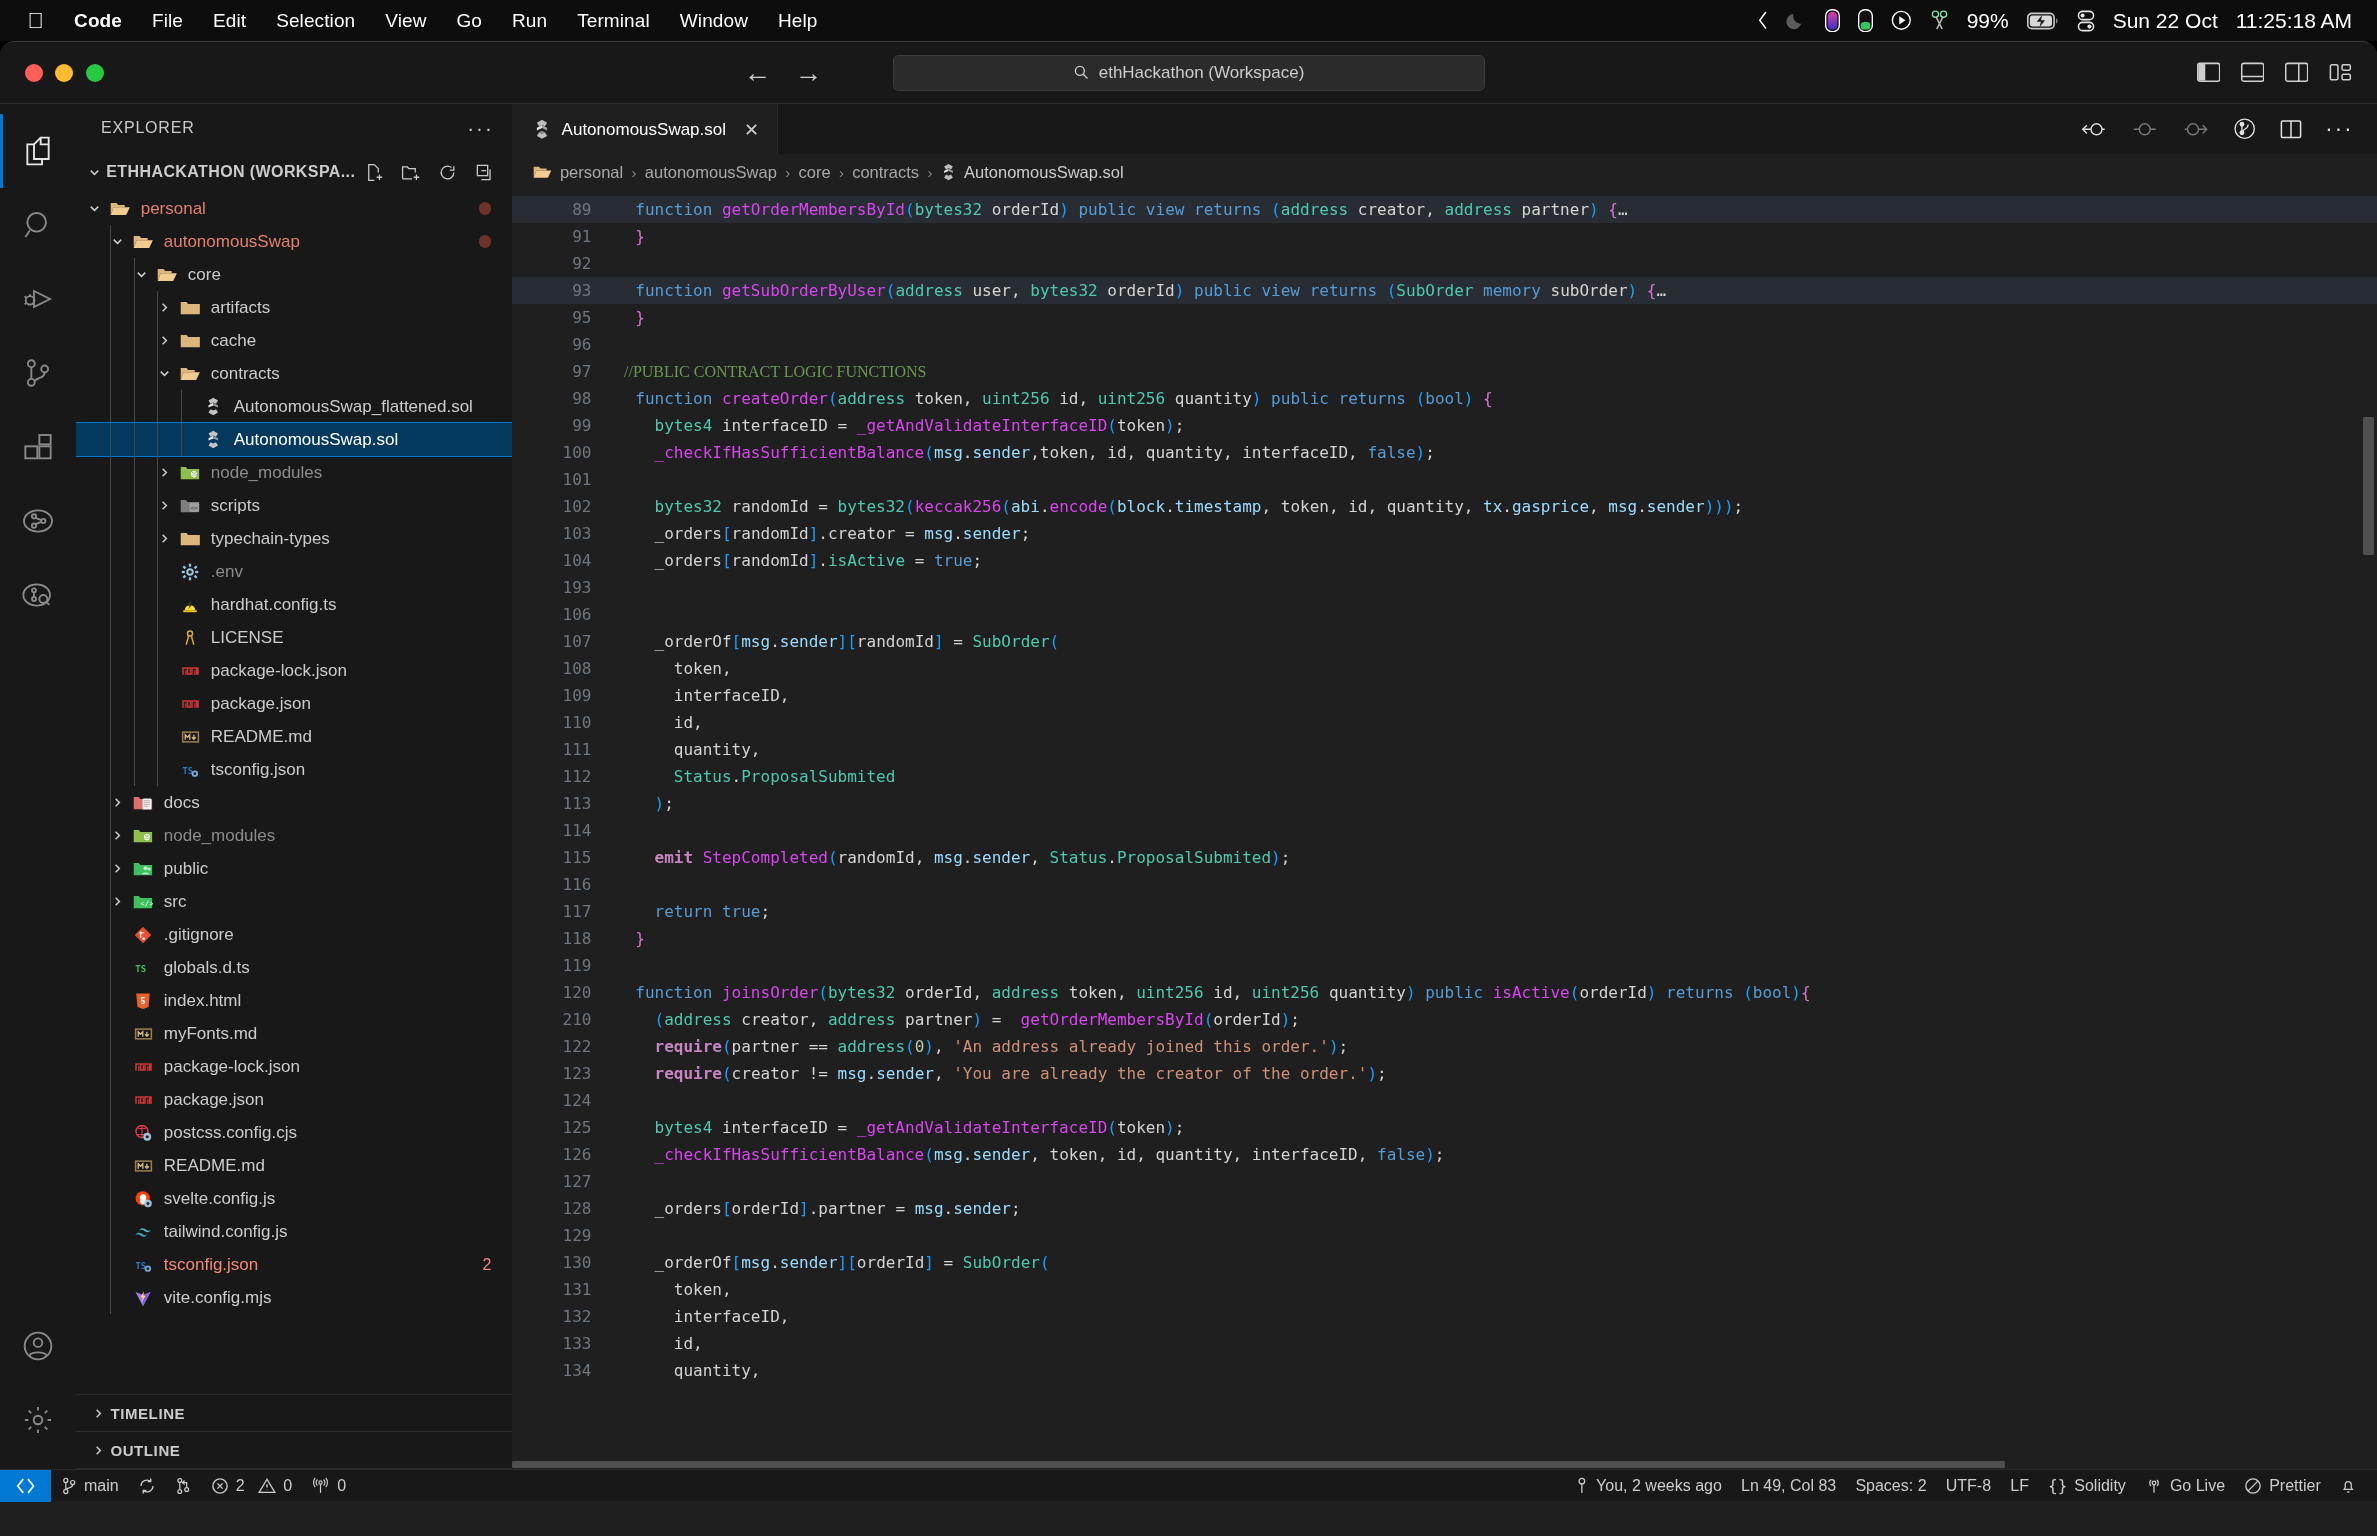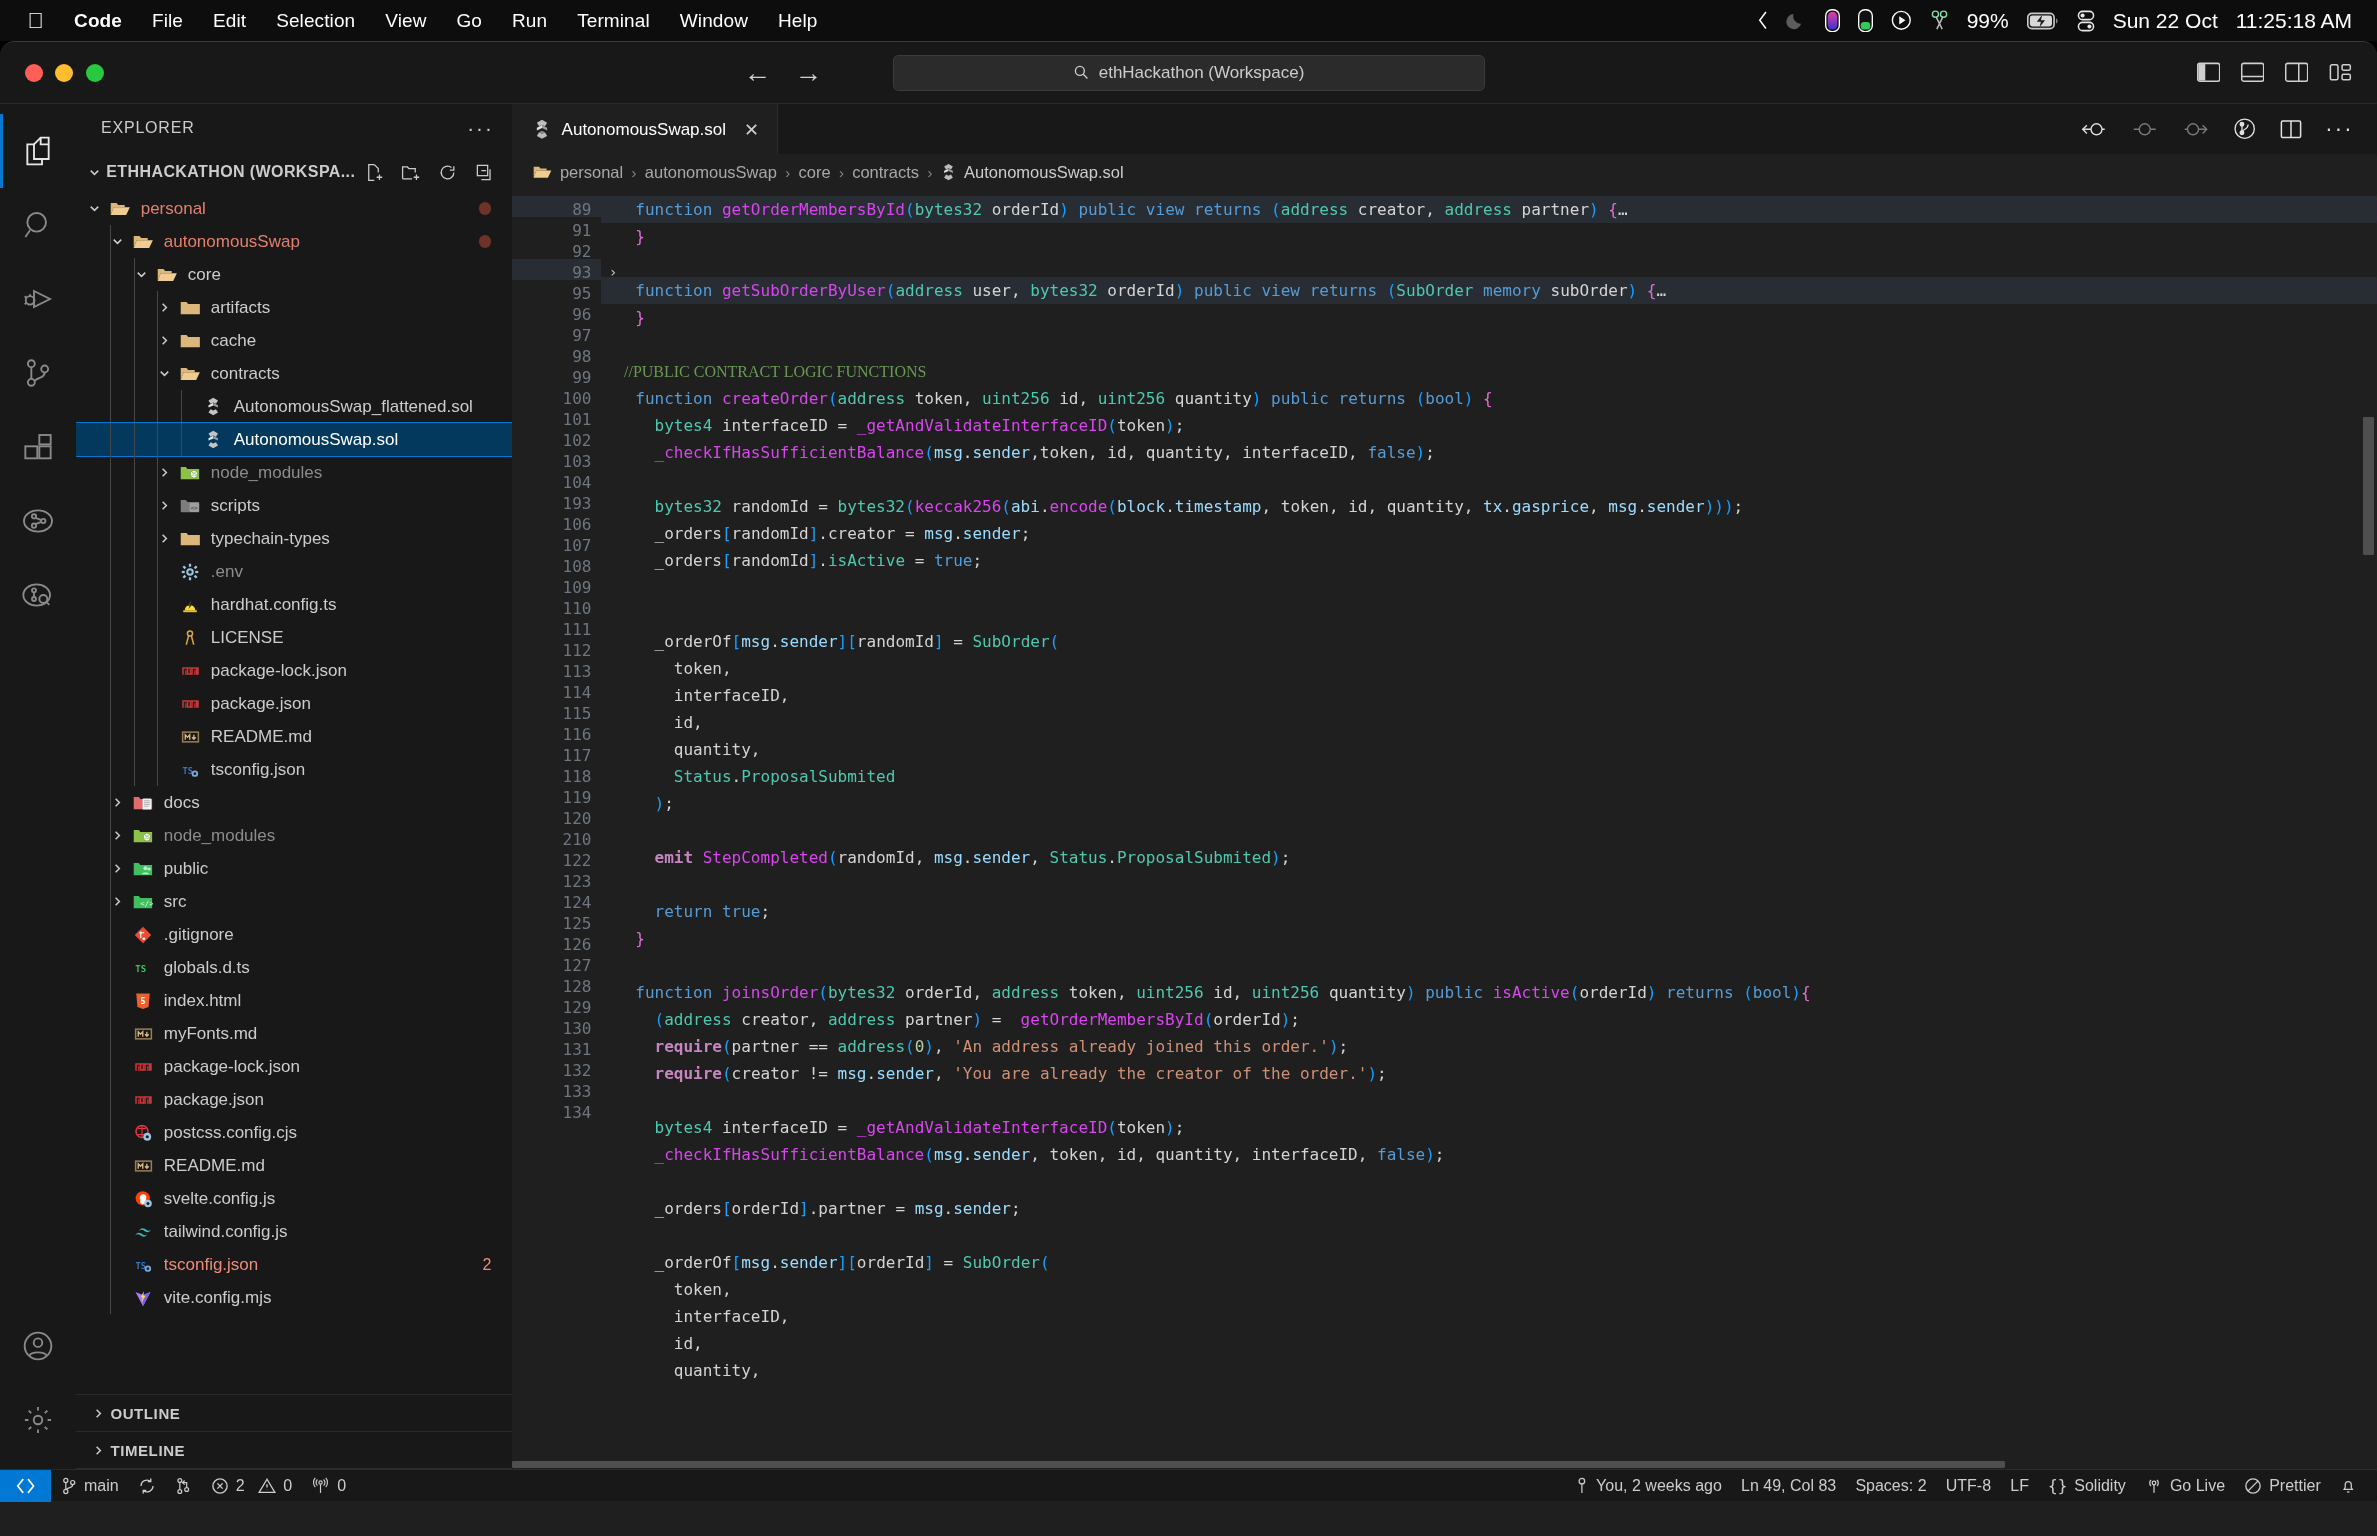--- a/index.html
+++ b/index.html
@@ -135,21 +135,21 @@
     background: #1f1f1f;
   }
   #breadcrumb .sep { color: #8a8a8a; font-size: 15px; }
   #code-scroll { flex: 1; display: flex; position: relative; overflow: hidden; background: #1f1f1f; }
   #gutter {
     width: 89px; flex: none; text-align: right;
     color: #6e7681; font-size: 16px;
     font-family: "DejaVu Sans Mono", monospace;
     padding-top: 5.5px; position: relative;
   }
-  .ln { height: 21px; line-height: 27px; padding-right: 9.6px; position: relative; }
+  .ln { height: 27px; line-height: 27px; padding-right: 9.6px; position: relative; }
   .ln .fold { position: absolute; right: -16.5px; color: #c5c5c5; font-size: 14.4px; }
   .ln.hl { background: #282d33; }
   #code {
     flex: 1; padding-top: 5.5px; overflow: hidden;
     font-family: "DejaVu Sans Mono", monospace;
     font-size: 16px; color: #d4d4d4;
     white-space: pre; position: relative;
   }
   .cl { height: 27px; line-height: 27px; padding-left: 15px; }
   .cl.hl { background: #282d33; }
@@ -945,29 +945,29 @@
             <span class="label">vite.config.mjs</span>
           </div>
         </div>
       <div id="sb-sections">
         <div class="sb-section">
           <span class="tw">
             <svg width="15" height="15" viewBox="0 0 16 16" fill="none" stroke="#cccccc" stroke-width="1.6">
                 <path d="M6 4 L10 8 L6 12"></path>
               </svg>
           </span>
-          <span>OUTLINE</span>
+          <span>TIMELINE</span>
         </div>
         <div class="sb-section">
           <span class="tw">
             <svg width="15" height="15" viewBox="0 0 16 16" fill="none" stroke="#cccccc" stroke-width="1.6">
                 <path d="M6 4 L10 8 L6 12"></path>
               </svg>
           </span>
-          <span>TIMELINE</span>
+          <span>OUTLINE</span>
         </div>
       </div>
     </div>
 
     <div id="editor-area">
       <div id="tabs-row">
         <div class="tab">
           <span>
             <svg width="18" height="20.6" viewBox="0 0 24 28">
               <path d="M12 1 L19 5 L16 10 L12 8 L8 10 L5 5 Z" fill="#bdbdbd"></path>

